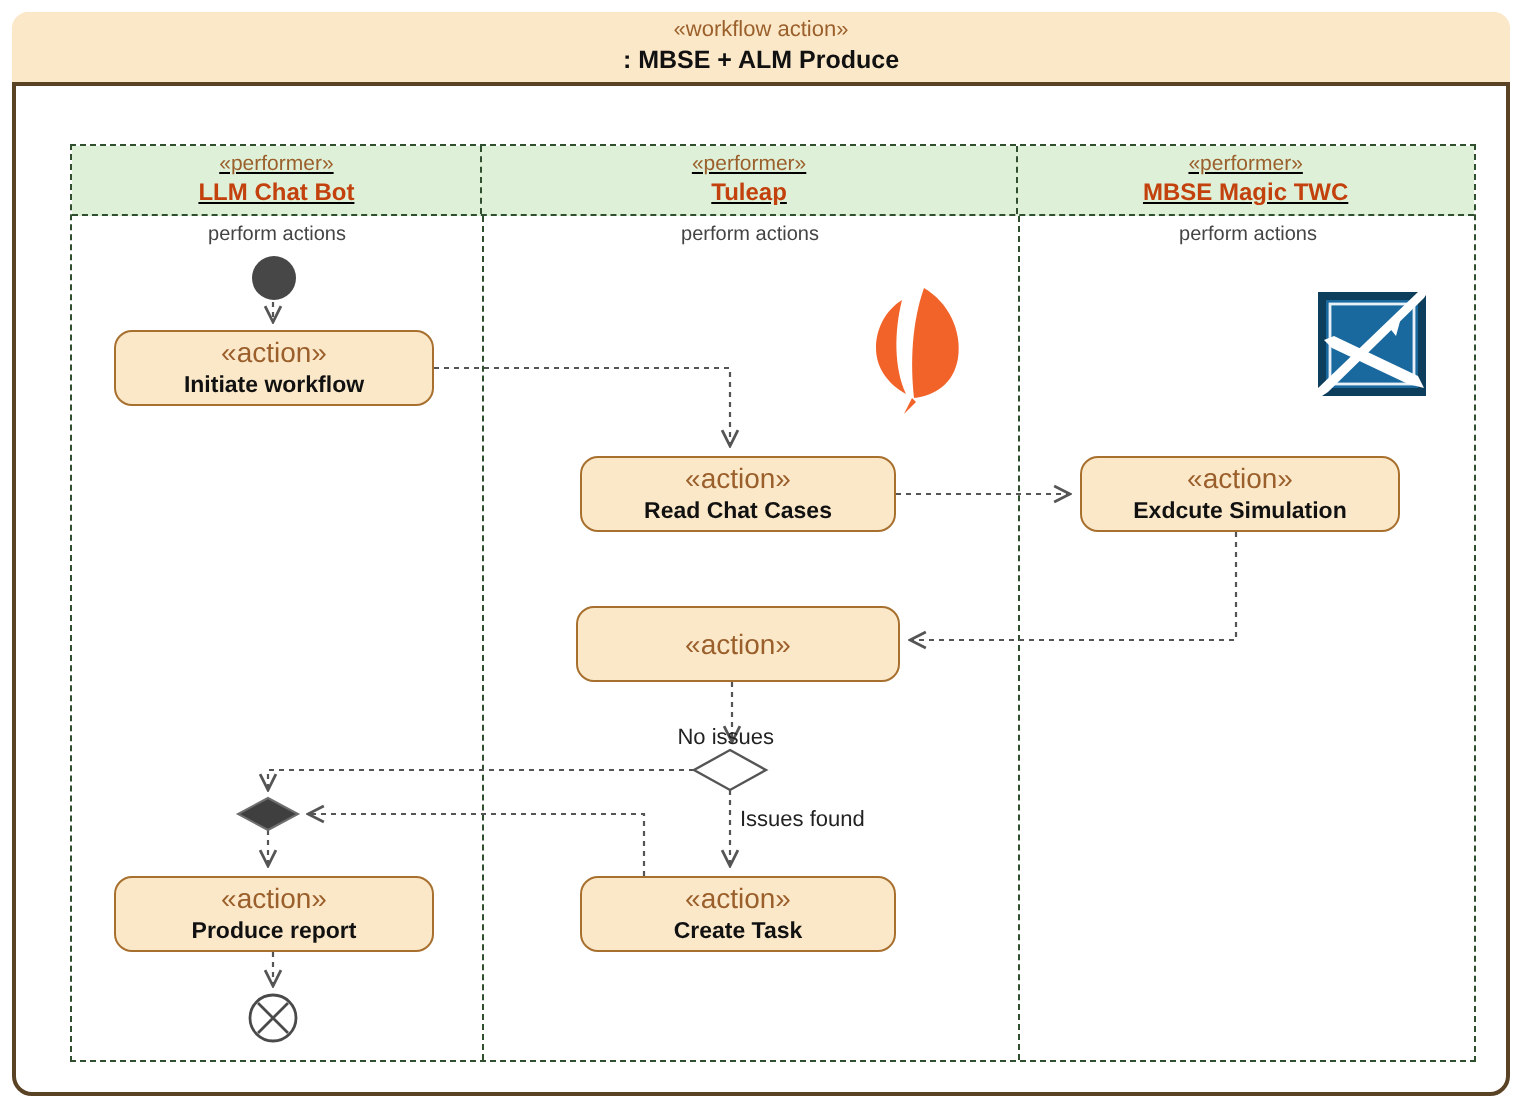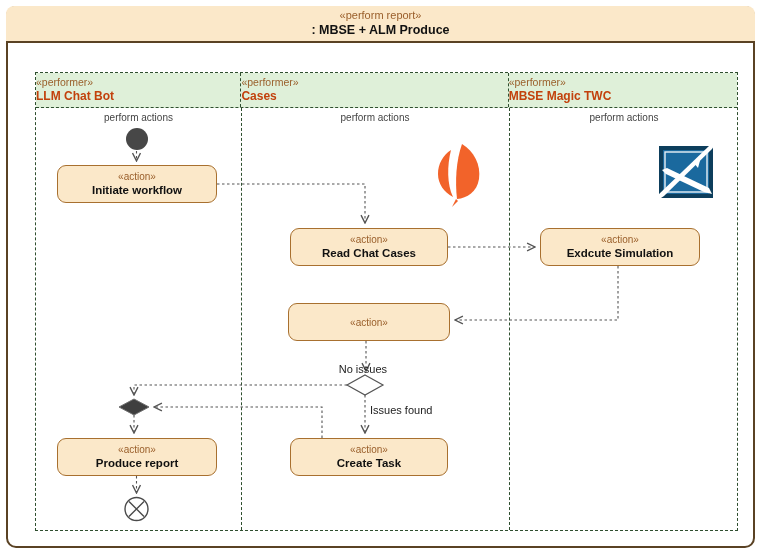--- a/index.html
+++ b/index.html
@@ -15,67 +15,67 @@
                border-radius:8px 8px 0 0; display:flex; flex-direction:column;
                align-items:center; justify-content:center; line-height:1.25; }
   .title-stereotype { font-size:11px; color:#9A5F2B; }
   .title-name { font-size:12.5px; font-weight:bold; color:#111; }
 
   
   .lanes { position:absolute; left:35px; top:72px; width:703px; height:459px;
            border:1.5px dashed #2F4F2F; }
   .lane-header { position:absolute; left:0; top:0; width:100%; height:35px;
                  display:flex; background:#DFF0D9; border-bottom:1.5px dashed #2F4F2F; }
-  .lane-cell { display:flex; flex-direction:column; justify-content:center;
-               line-height:1.25; }
+  .lane-cell { display:flex; flex-direction:column; align-items:center; justify-content:center;
+               line-height:1.25;text-decoration:underline; }
   .lane-cell + .lane-cell { border-left:1.5px dashed #2F4F2F; }
   .lane-stereotype { font-size:10.5px; color:#9A5F2B; }
   .lane-name { font-size:12px; font-weight:bold; color:#c2410c; }
   .lane-sub { position:absolute; top:39px; text-align:center; font-size:10px;
               color:#444; }
   .lane-divider { position:absolute; top:35px; bottom:0; border-left:1.5px dashed #2F4F2F; }
 
   
   .action { position:absolute; background:#FBE8C9; border:1.7px solid #A8702F;
             border-radius:9px; display:flex; flex-direction:column; align-items:center;
             justify-content:center; line-height:1.3; z-index:3; }
-  .action .st { font-size:10px; color:#9A5F2B; }
+  .action .st { font-size:14px; color:#9A5F2B; }
   .action .lb { font-size:11.5px; font-weight:bold; color:#111; }
 
   .start-node { position:absolute; left:126px; top:128px; width:22px; height:22px;
                 border-radius:50%; background:#474747; z-index:3; }
 
   .guard { position:absolute; font-size:11px; color:#222; z-index:4; }
 
   .logo { position:absolute; z-index:2; }
 
   svg.wires { position:absolute; left:0; top:0; width:763px; height:556px; z-index:2;
               pointer-events:none; }
 </style>
 </head>
 <body>
 
 <div id="canvas">
 
   <div class="frame"></div>
 
   <div class="title-bar">
-    <div class="title-stereotype">«perform report»</div>
+    <div class="title-stereotype">«workflow action»</div>
     <div class="title-name">: MBSE + ALM Produce</div>
   </div>
 
   <div class="lanes">
     <div class="lane-header">
       <div class="lane-cell" style="width:205px;">
         <div class="lane-stereotype">«performer»</div>
         <div class="lane-name">LLM Chat Bot</div>
       </div>
       <div class="lane-cell" style="width:268px;">
         <div class="lane-stereotype">«performer»</div>
-        <div class="lane-name">Cases</div>
+        <div class="lane-name">Tuleap</div>
       </div>
       <div class="lane-cell" style="width:230px;">
         <div class="lane-stereotype">«performer»</div>
         <div class="lane-name">MBSE Magic TWC</div>
       </div>
     </div>
     <div class="lane-sub" style="left:0; width:205px;">perform actions</div>
     <div class="lane-sub" style="left:205px; width:268px;">perform actions</div>
     <div class="lane-sub" style="left:473px; width:230px;">perform actions</div>
     <div class="lane-divider" style="left:205px;"></div>

